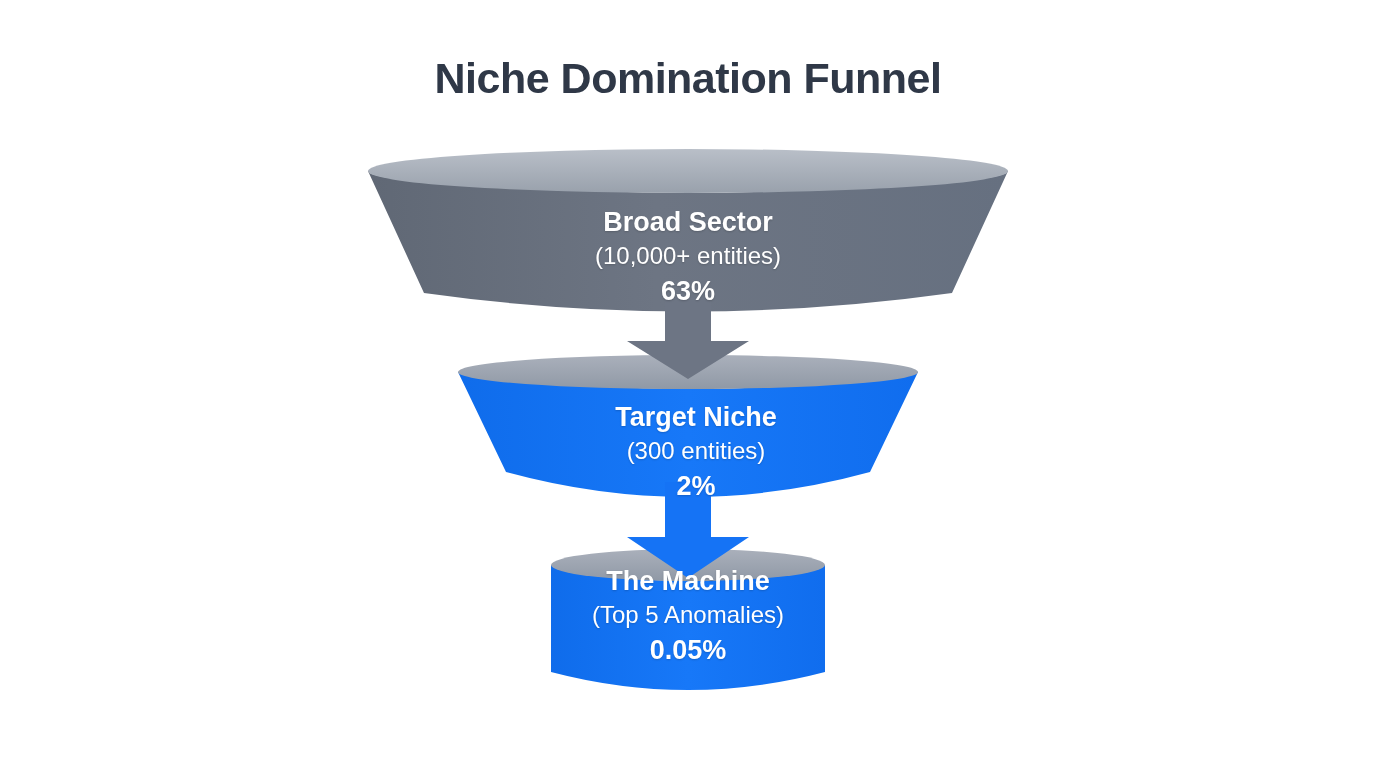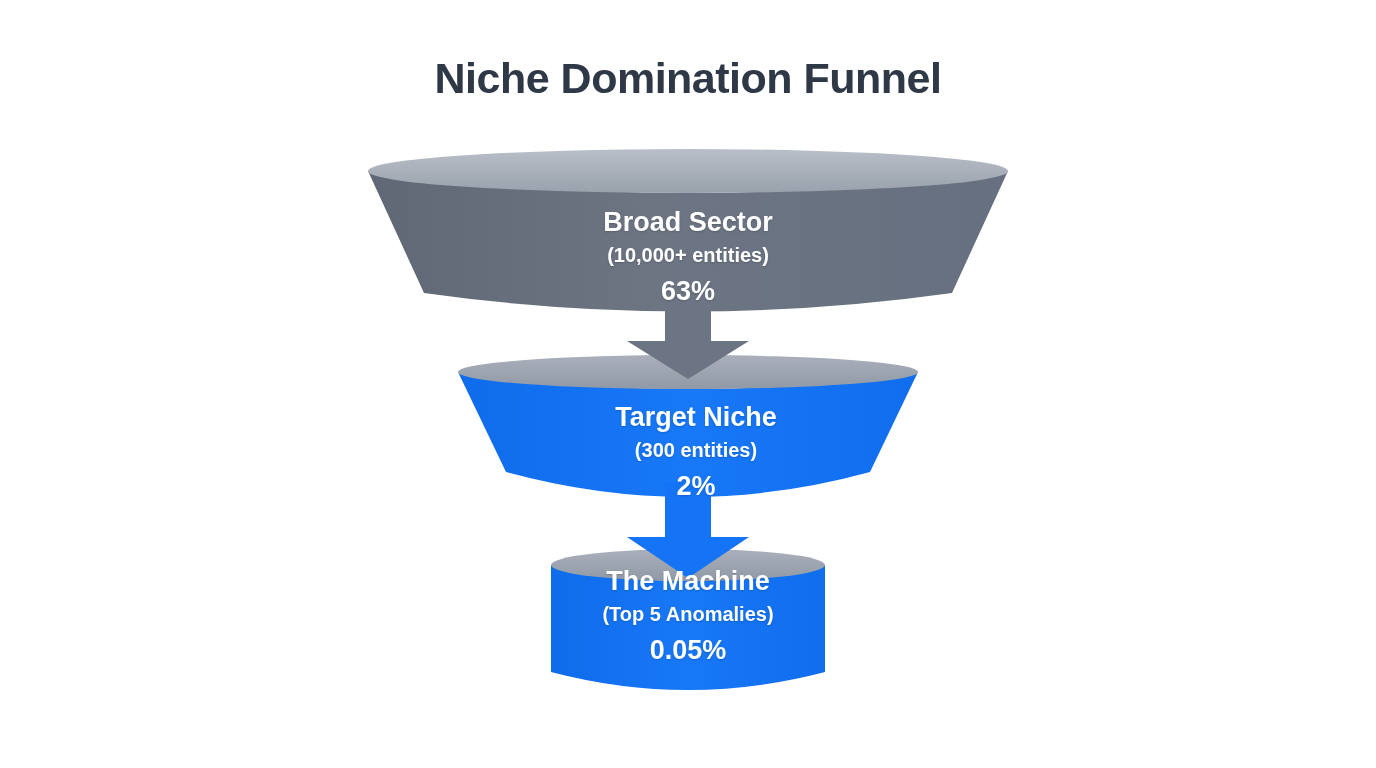--- a/index.html
+++ b/index.html
@@ -41,22 +41,22 @@
     color: #ffffff;
     text-shadow: 0 1px 2px rgba(0,0,0,0.18);
     pointer-events: none;
   }
   .stage-label .name {
     font-size: 27px;
     font-weight: bold;
     line-height: 33px;
   }
   .stage-label .detail {
-    font-size: 20px;
-    font-weight: bold;
+    font-size: 24px;
+    font-weight: normal;
     line-height: 33px;
   }
   .stage-label .pct {
     font-size: 27px;
     font-weight: bold;
     line-height: 33px;
     margin-top: 3px;
   }
   .label-stage-1 { top: 206px; }
   .label-stage-2 { top: 401px; padding-left: 8px; }

